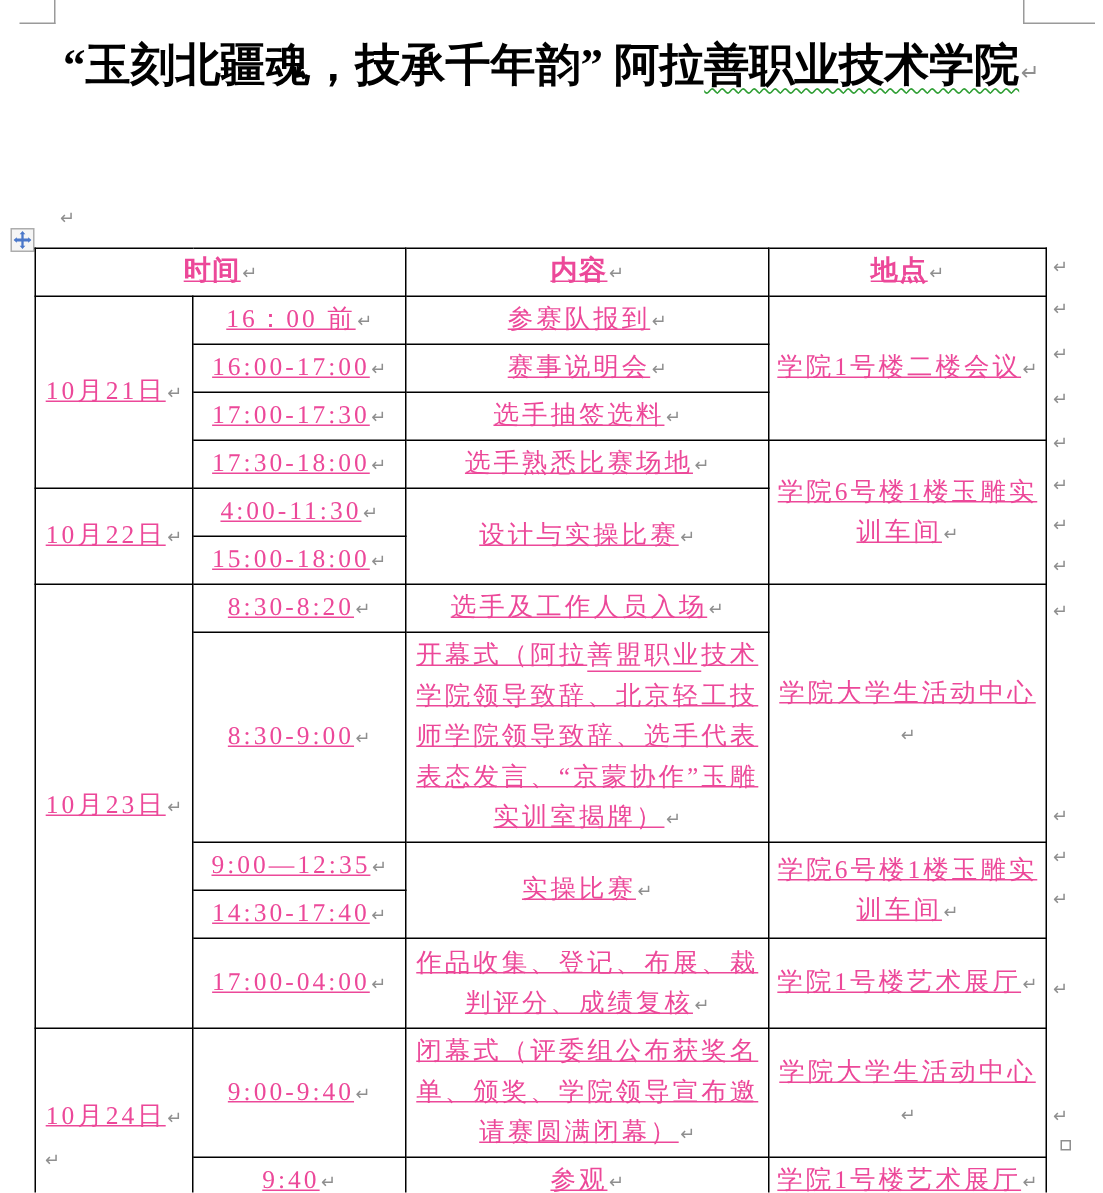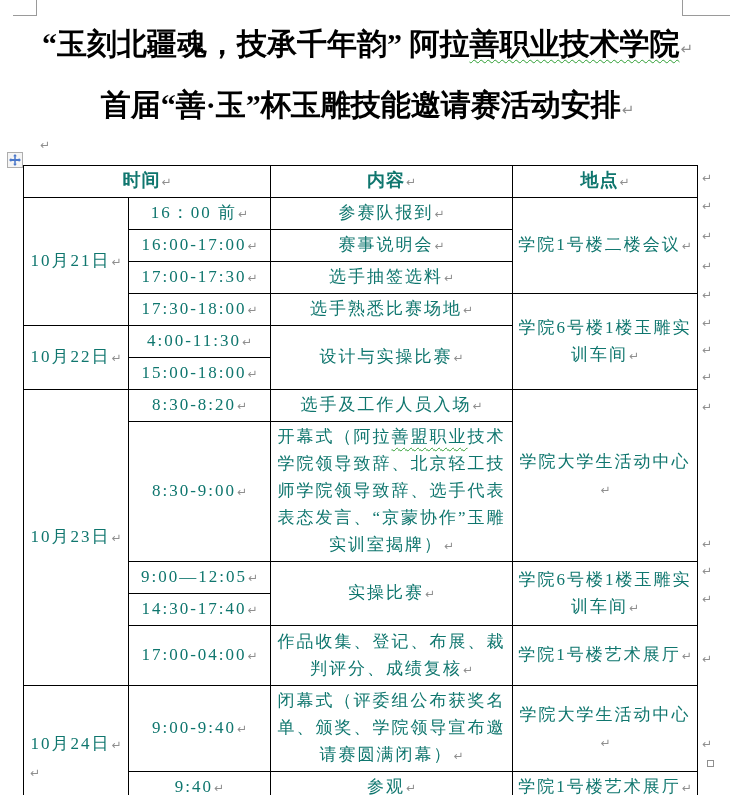--- a/index.html
+++ b/index.html
@@ -31,38 +31,37 @@
                  display: flex; align-items: center; justify-content: center; cursor: move; }
 
   
   table.sched { position: absolute; left: 23px; top: 165px; width: 674px;
                 border-collapse: collapse; table-layout: fixed; }
   .sched th, .sched td { border: 1.5px solid #000; text-align: center; vertical-align: middle;
                          font-size: 17px; letter-spacing: 2px; padding: 1px 3px; line-height: 27px; }
   .sched th { font-weight: 700; font-size: 18px; letter-spacing: 1px; }
   .tm { letter-spacing: 0.5px; }
   .multi { text-align: justify; text-align-last: center; }
-  .sched td .t, .sched th .t { color: #0f766e; }
+  .sched td .t, .sched th .t { color: #ec4899; text-decoration: underline; }
 
   
   .edge-marks span { position: absolute; left: 702px; }
 
   
   .resize-handle { position: absolute; left: 707px; top: 760px; width: 7px; height: 7px;
                    border: 1px solid #8f8f8f; background: #fff; cursor: nwse-resize; }
 </style>
 </head>
 <body>
 
 <div class="crop crop-tl"></div>
 <div class="crop crop-tr"></div>
 
 <div class="title-wrap">
   <div class="title-line"><span>“玉刻北疆魂，技承千年韵” 阿拉</span><span class="squiggle">善职业技术学院</span><span class="pm">↵</span></div>
-  <div class="title-line"><span>首届“善·玉”杯玉雕技能邀请赛活动安排</span><span class="pm">↵</span></div>
 </div>
 
 <span class="free-pm" style="left:40px; top:138px;">↵</span>
 
 <div class="move-handle">
   <svg width="12" height="12" viewBox="0 0 14 14">
     <path d="M7 0 L9.2 2.6 H7.9 V5.9 H11.4 V4.8 L14 7 L11.4 9.2 V8.1 H7.9 V11.4 H9.2 L7 14 L4.8 11.4 H6.1 V8.1 H2.6 V9.2 L0 7 L2.6 4.8 V5.9 H6.1 V2.6 H4.8 Z" fill="#4a77c9"></path>
   </svg>
 </div>
 
@@ -110,21 +109,21 @@
     <td rowspan="5"><span class="t">10月23日</span><span class="pm">↵</span></td>
     <td class="tm"><span class="t">8:30-8:20</span><span class="pm">↵</span></td>
     <td><span class="t">选手及工作人员入场</span><span class="pm">↵</span></td>
     <td rowspan="2"><span class="t">学院大学生活动中心</span><span class="pm">↵</span></td>
   </tr>
   <tr style="height:136px">
     <td class="tm"><span class="t">8:30-9:00</span><span class="pm">↵</span></td>
     <td class="multi"><span class="t">开幕式（阿拉</span><span class="t squiggle">善盟职业</span><span class="t">技术学院领导致辞、北京轻工技师学院领导致辞、选手代表表态发言、“京蒙协作”玉雕实训室揭牌）</span><span class="pm">↵</span></td>
   </tr>
   <tr style="height:27px">
-    <td class="tm"><span class="t">9:00—12:05</span><span class="pm">↵</span></td>
+    <td class="tm"><span class="t">9:00—12:35</span><span class="pm">↵</span></td>
     <td rowspan="2"><span class="t">实操比赛</span><span class="pm">↵</span></td>
     <td rowspan="2"><span class="t">学院6号楼1楼玉雕实训车间</span><span class="pm">↵</span></td>
   </tr>
   <tr style="height:28px">
     <td class="tm"><span class="t">14:30-17:40</span><span class="pm">↵</span></td>
   </tr>
   <tr style="height:60px">
     <td class="tm"><span class="t">17:00-04:00</span><span class="pm">↵</span></td>
     <td class="multi"><span class="t">作品收集、登记、布展、裁判评分、成绩复核</span><span class="pm">↵</span></td>
     <td><span class="t">学院1号楼艺术展厅</span><span class="pm">↵</span></td>

